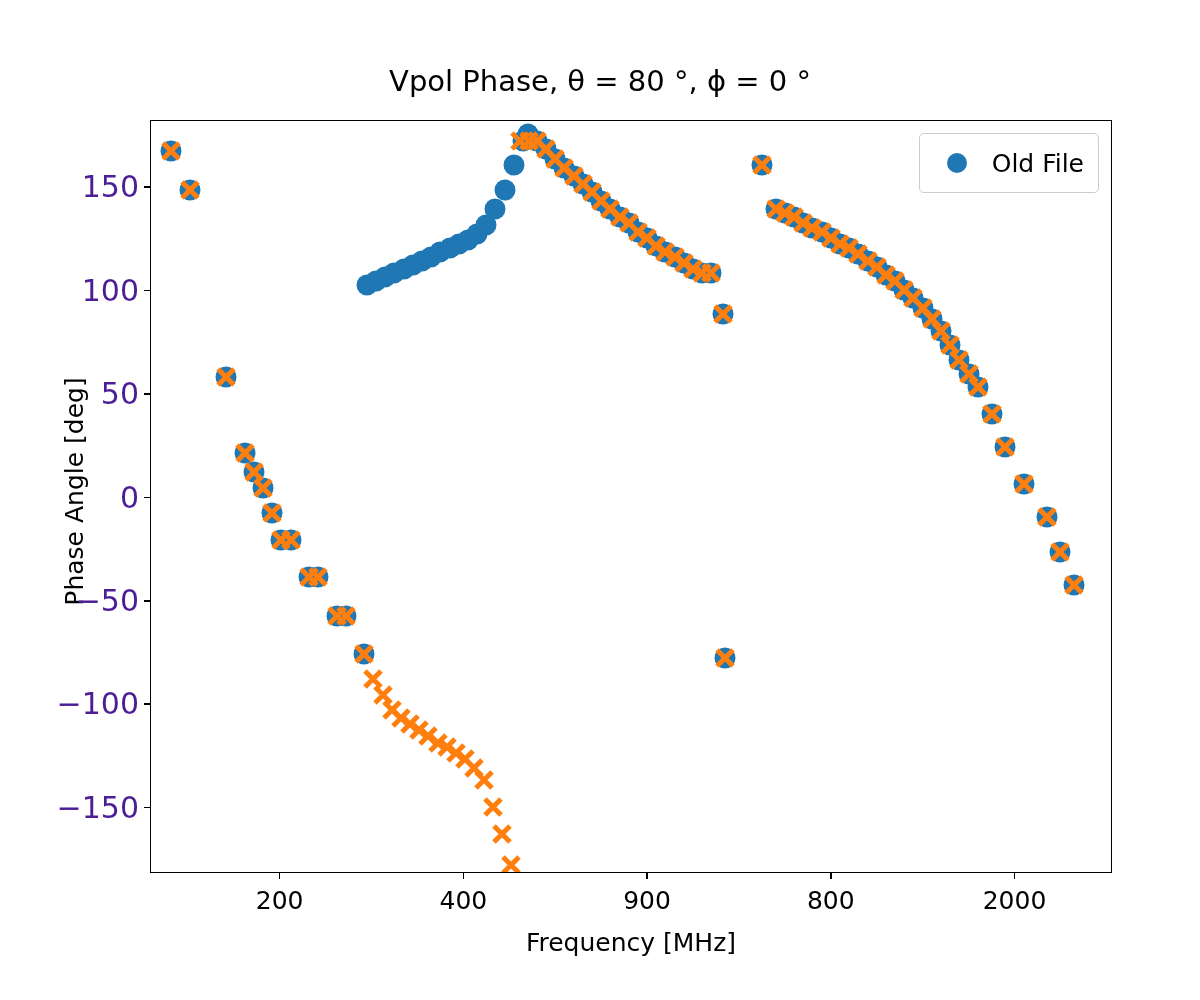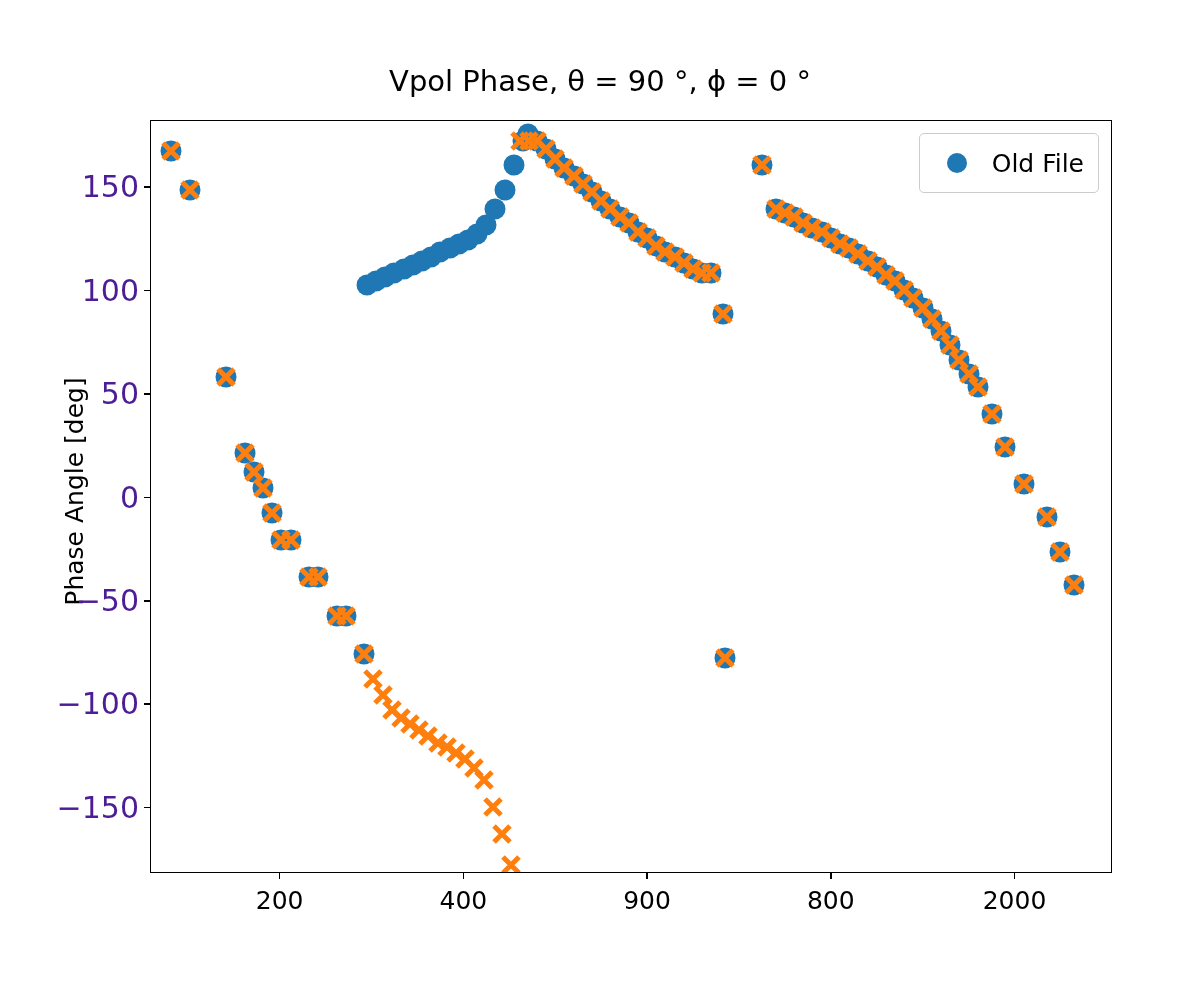--- a/index.html
+++ b/index.html
@@ -126,21 +126,21 @@
   .cross {
     position: absolute;
     transform: translate(-50%, -50%);
   }
 </style>
 </head>
 <body>
 
 <div id="figure">
 
-  <div id="plot-title">Vpol Phase, θ = 90 °, ϕ = 0 °</div>
+  <div id="plot-title">Vpol Phase, θ = 80 °, ϕ = 0 °</div>
 
   <div id="ylabel">Phase Angle [deg]</div>
 
   <div id="axes-area">
     <div id="data-canvas">
         <div class="dot" style="left: 20.2105px; top: 29.9986px; width: 21px; height: 21px; background: rgb(31, 119, 180);"></div>
         <div class="dot" style="left: 38.5837px; top: 69.3072px; width: 21px; height: 21px; background: rgb(31, 119, 180);"></div>
         <div class="dot" style="left: 75.3301px; top: 255.506px; width: 21px; height: 21px; background: rgb(31, 119, 180);"></div>
         <div class="dot" style="left: 93.7033px; top: 332.054px; width: 21px; height: 21px; background: rgb(31, 119, 180);"></div>
         <div class="dot" style="left: 102.89px; top: 350.674px; width: 21px; height: 21px; background: rgb(31, 119, 180);"></div>
@@ -531,14 +531,15 @@
       <div class="xtick-wrap" style="left: 679.809px; top: 751px;">
         <div class="tick-mark xtick-mark" style="left: -0.8px;"></div>
         <div class="xtick-label">800</div>
       </div>
       <div class="xtick-wrap" style="left: 863.541px; top: 751px;">
         <div class="tick-mark xtick-mark" style="left: -0.8px;"></div>
         <div class="xtick-label">2000</div>
       </div>
     </div>
 
+  <div id="xlabel">Frequency [MHz]</div>
 
 </div>
 
 </body></html>

